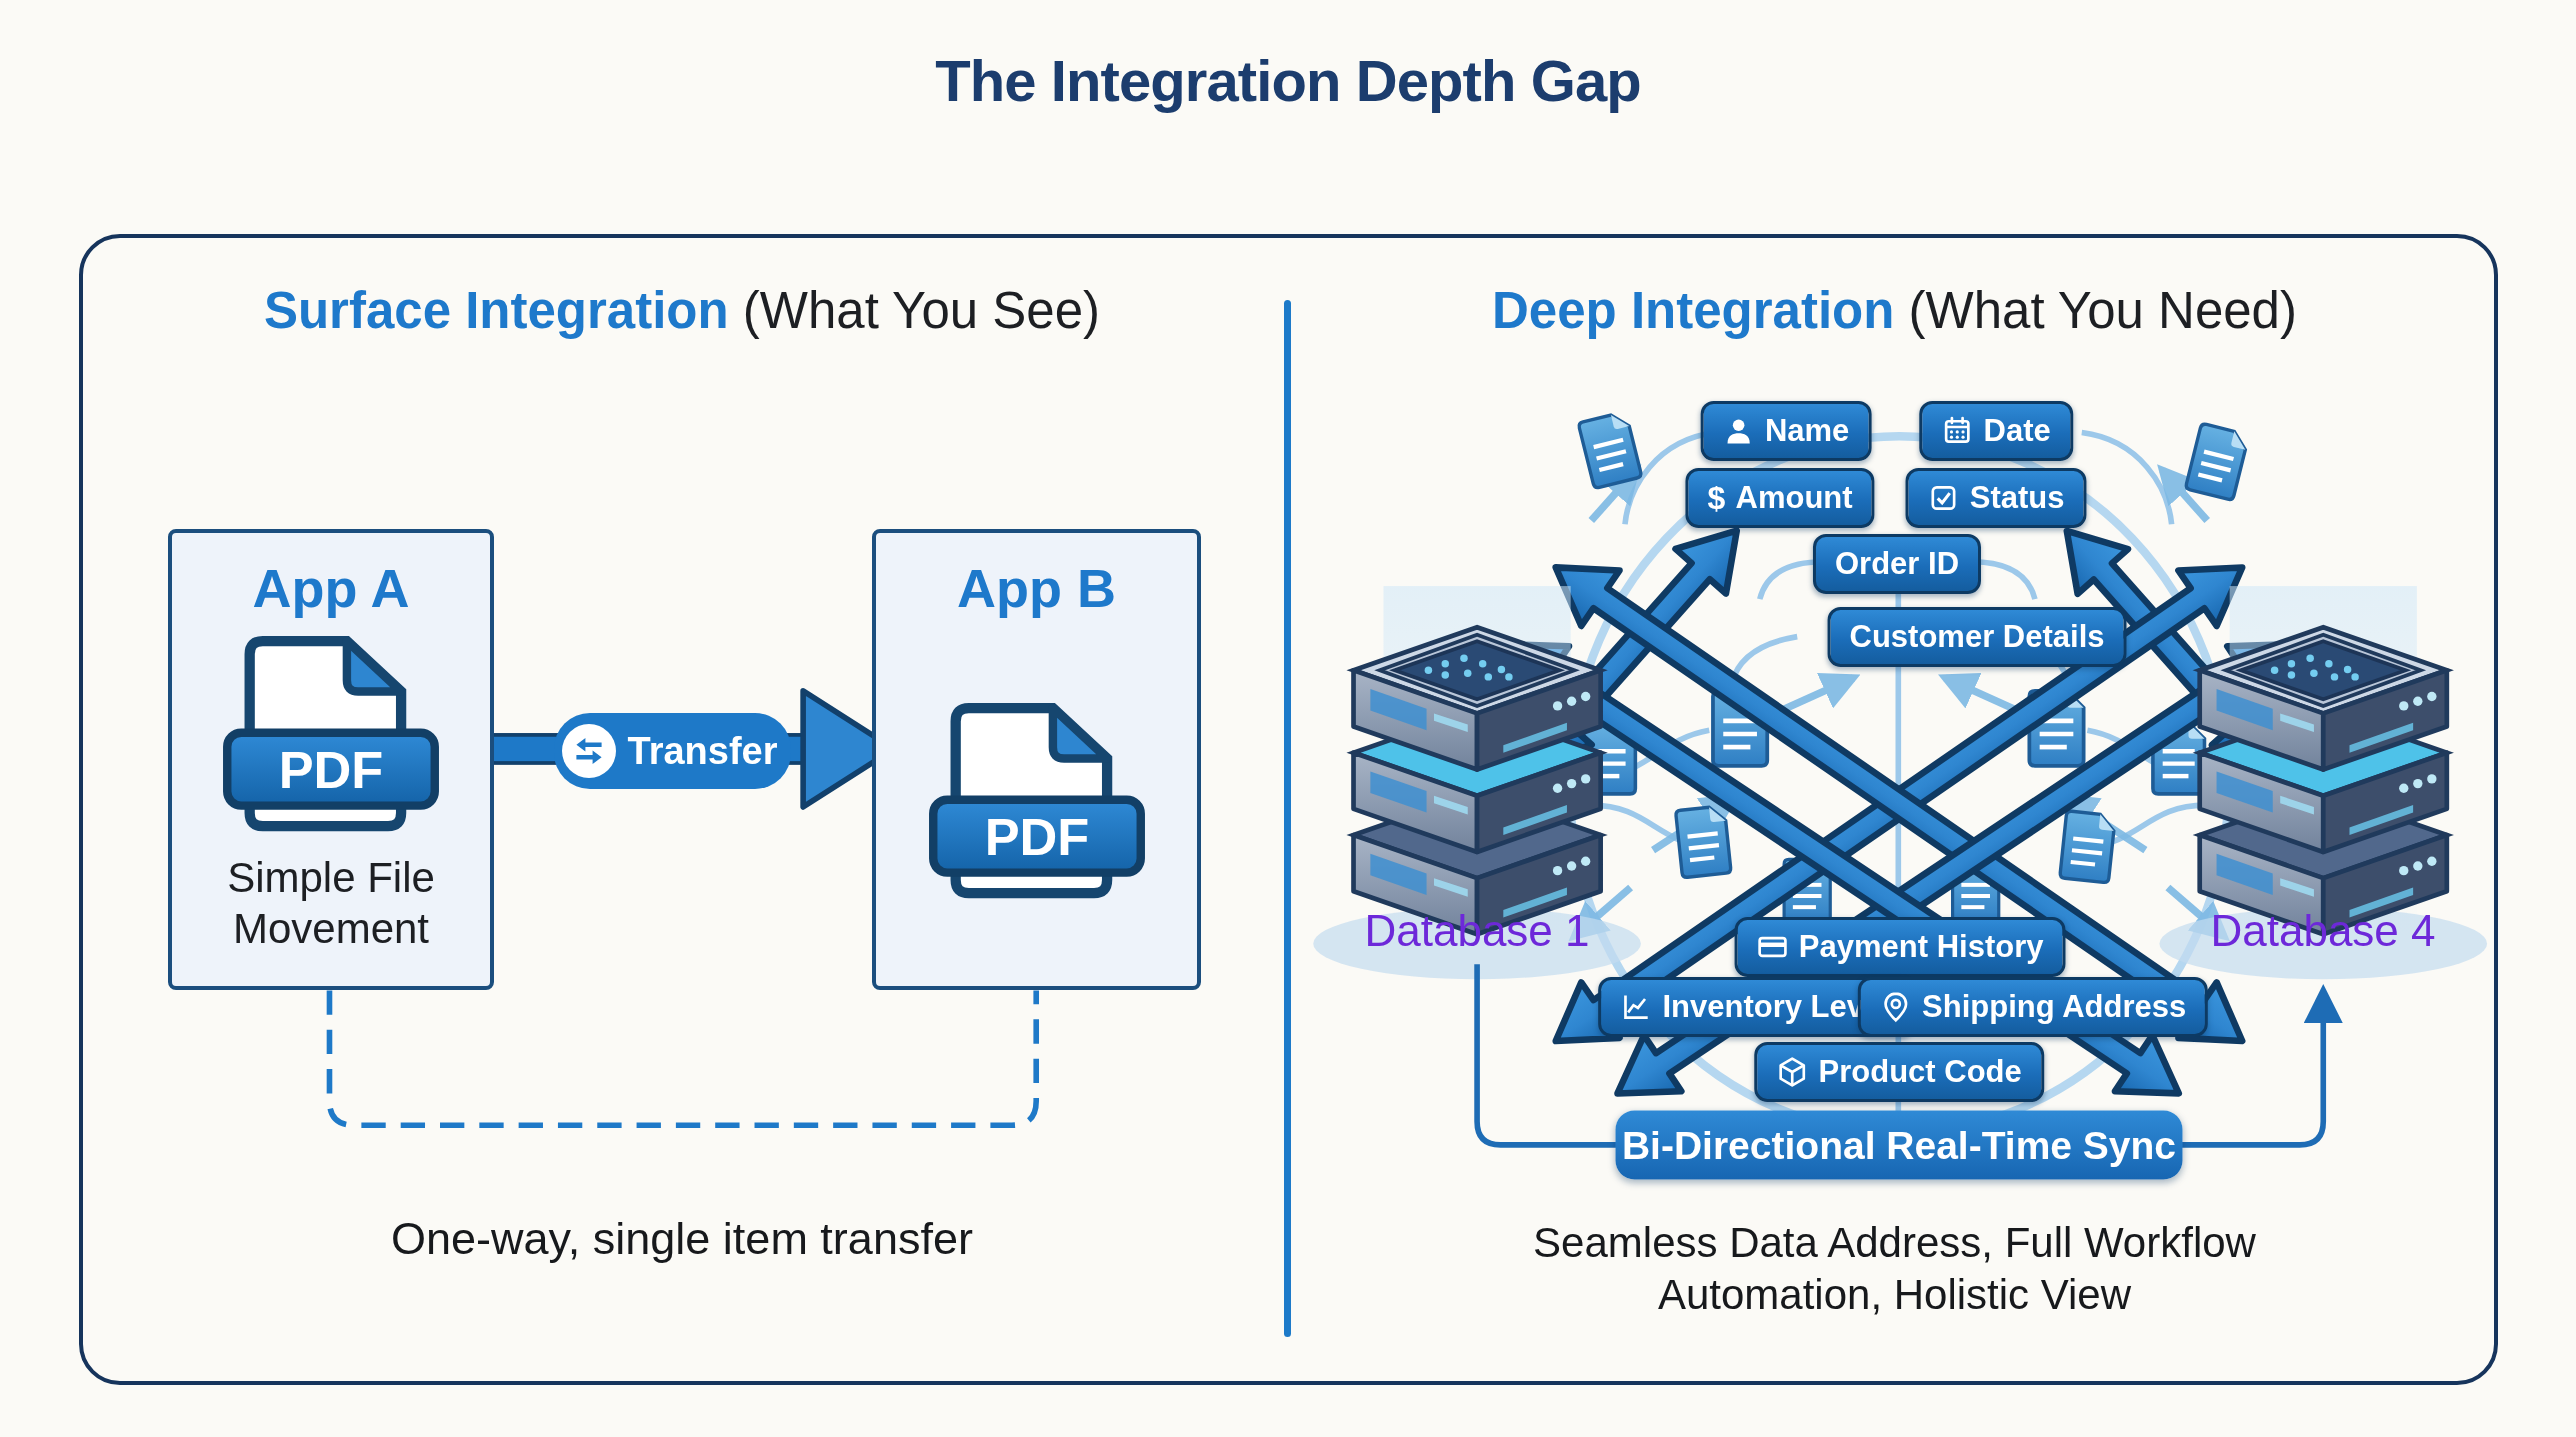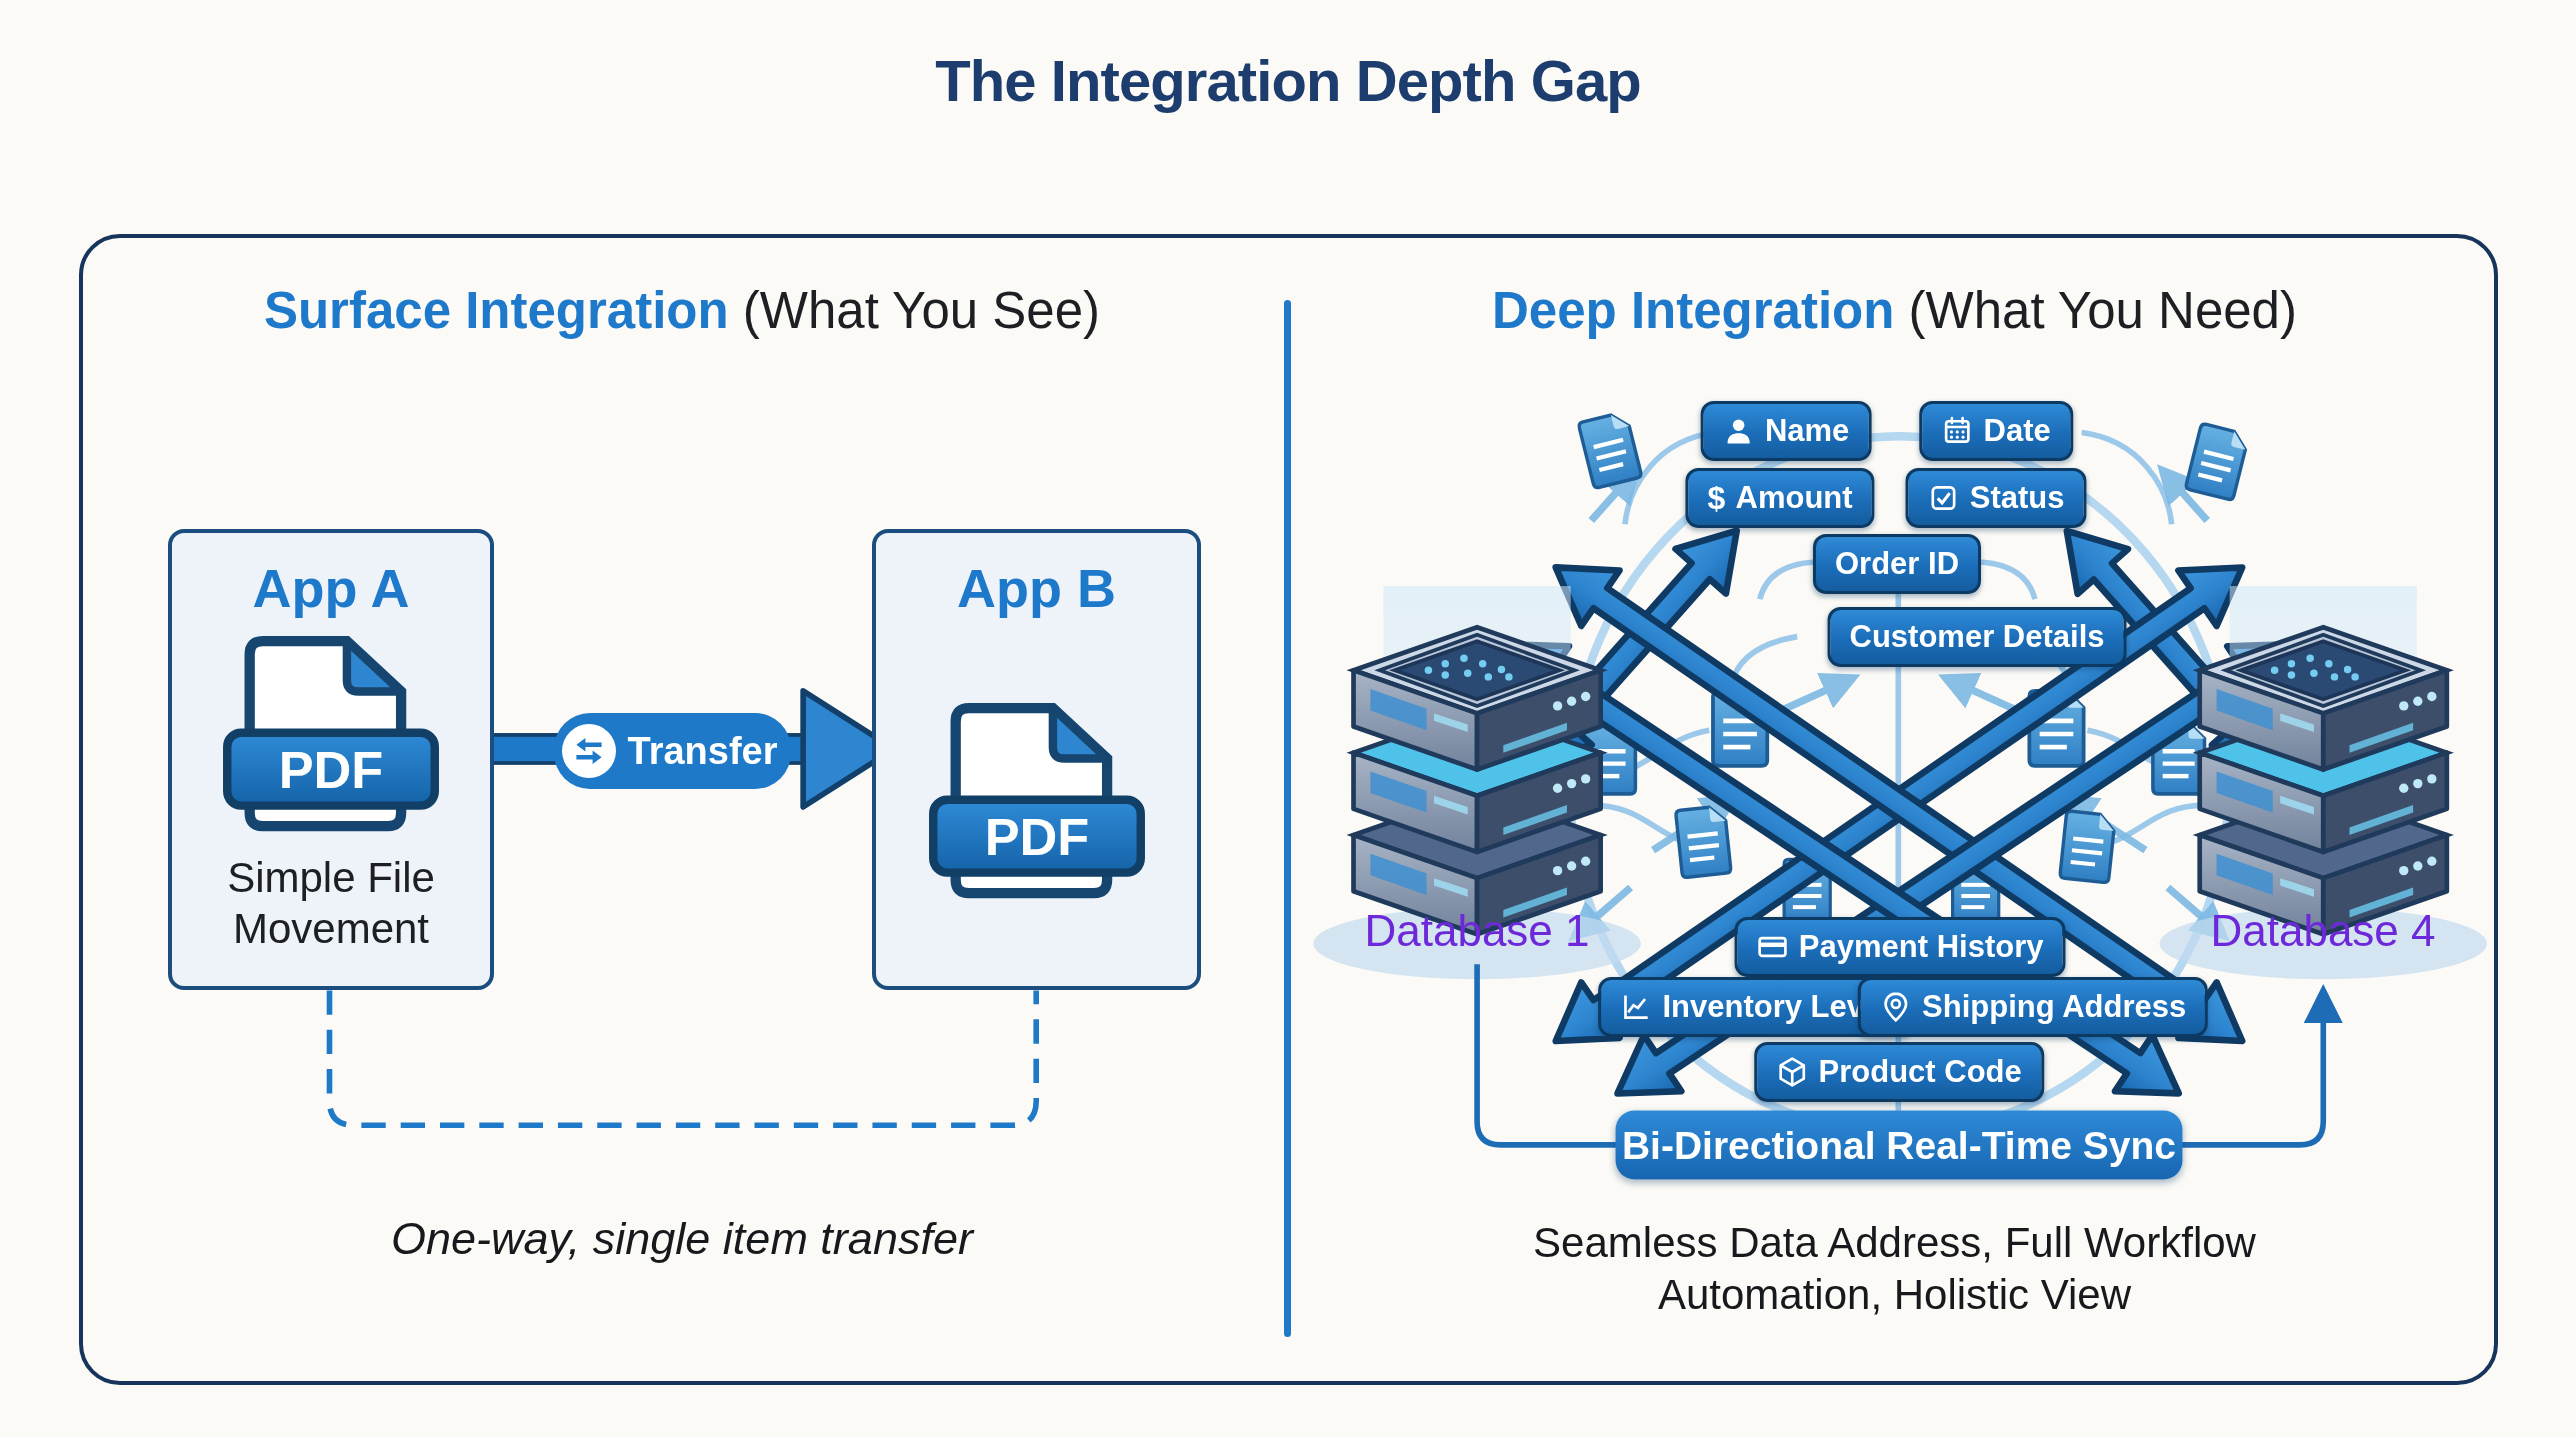--- a/index.html
+++ b/index.html
@@ -16,39 +16,39 @@
     box-sizing:border-box;background:transparent;}
   #divider{left:1284px;top:300px;width:6.6px;height:1037px;background:#1d7ac9;border-radius:3.7px;}
 
   
   .panel-heading{top:281px;text-align:center;font-size:51px;color:#1d1f23;font-weight:500;white-space:nowrap;}
   #heading-left{left:79px;width:1206px;}
   #heading-right{left:1291px;width:1207px;}
   .heading-accent{color:#1e79cb;font-weight:bold;}
 
   
-  .app-card{top:529px;height:461px;background:#eef3fa;border:4.7px solid #1b4e7e;border-radius:16px;
+  .app-card{top:529px;height:461px;background:#eef3fa;border:4.7px solid #1b4e7e;border-radius:8px;
     box-sizing:border-box;display:flex;flex-direction:column;align-items:center;justify-content:space-between;}
   #card-a{left:168px;width:326px;}
   #card-b{left:872px;width:329px;}
   .app-title{margin-top:24px;font-size:54px;font-weight:bold;color:#1e79cb;}
   .pdf-wrap{flex:1;display:flex;align-items:center;justify-content:center;}
   .app-caption{margin-bottom:32px;font-size:42px;color:#1d1f23;text-align:center;line-height:1.22;width:88%;}
 
   .pdf-text{font-size:56px;font-weight:bold;fill:#ffffff;text-anchor:middle;font-family:"Liberation Sans",sans-serif;}
 
   
   #transfer-pill{left:554px;top:713px;width:237px;height:76px;border-radius:36px;background:#1e79c8;
     display:flex;align-items:center;gap:11.2px;padding-left:8.4px;box-sizing:border-box;}
   #transfer-circle{width:54px;height:54px;border-radius:50%;background:#ffffff;display:flex;
     align-items:center;justify-content:center;flex:0 0 auto;}
   #transfer-label{color:#fff;font-size:38px;font-weight:bold;}
 
   
-  #left-caption{left:79px;top:1213px;width:1206px;text-align:center;font-size:45px;color:#17191c;font-style:italic;}
+  #left-caption{left:79px;top:1213px;width:1206px;text-align:center;font-size:45px;color:#17191c;}
 
   
   .chip{transform:translate(-50%,-50%);height:54px;padding:0 19px;border-radius:13px;
     border:3.7px solid #0d3a63;box-sizing:content-box;display:flex;align-items:center;gap:10.3px;
     background:linear-gradient(180deg,#2f8ad6 0%,#1b6db9 55%,#145d9f 100%);
     box-shadow:0 2.8px 5.6px rgba(15,58,99,.35);white-space:nowrap;z-index:3;}
   .chip-label{color:#fff;font-size:31px;font-weight:bold;}
   .chip-sym{color:#fff;font-size:32px;font-weight:bold;}
   .chip svg{flex:0 0 auto;}
 

